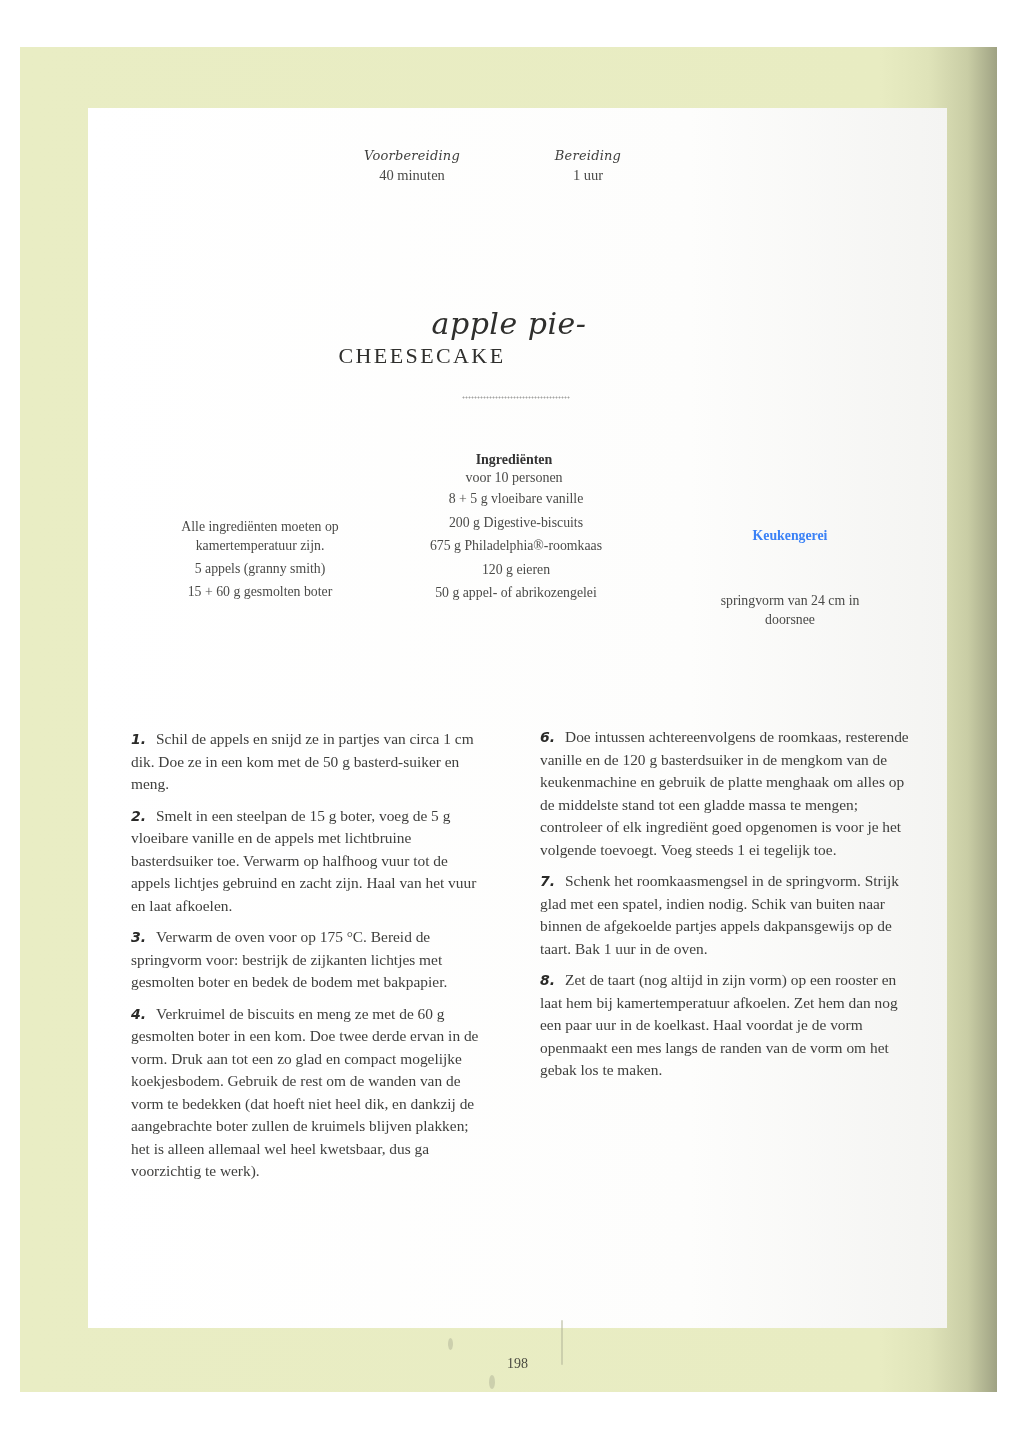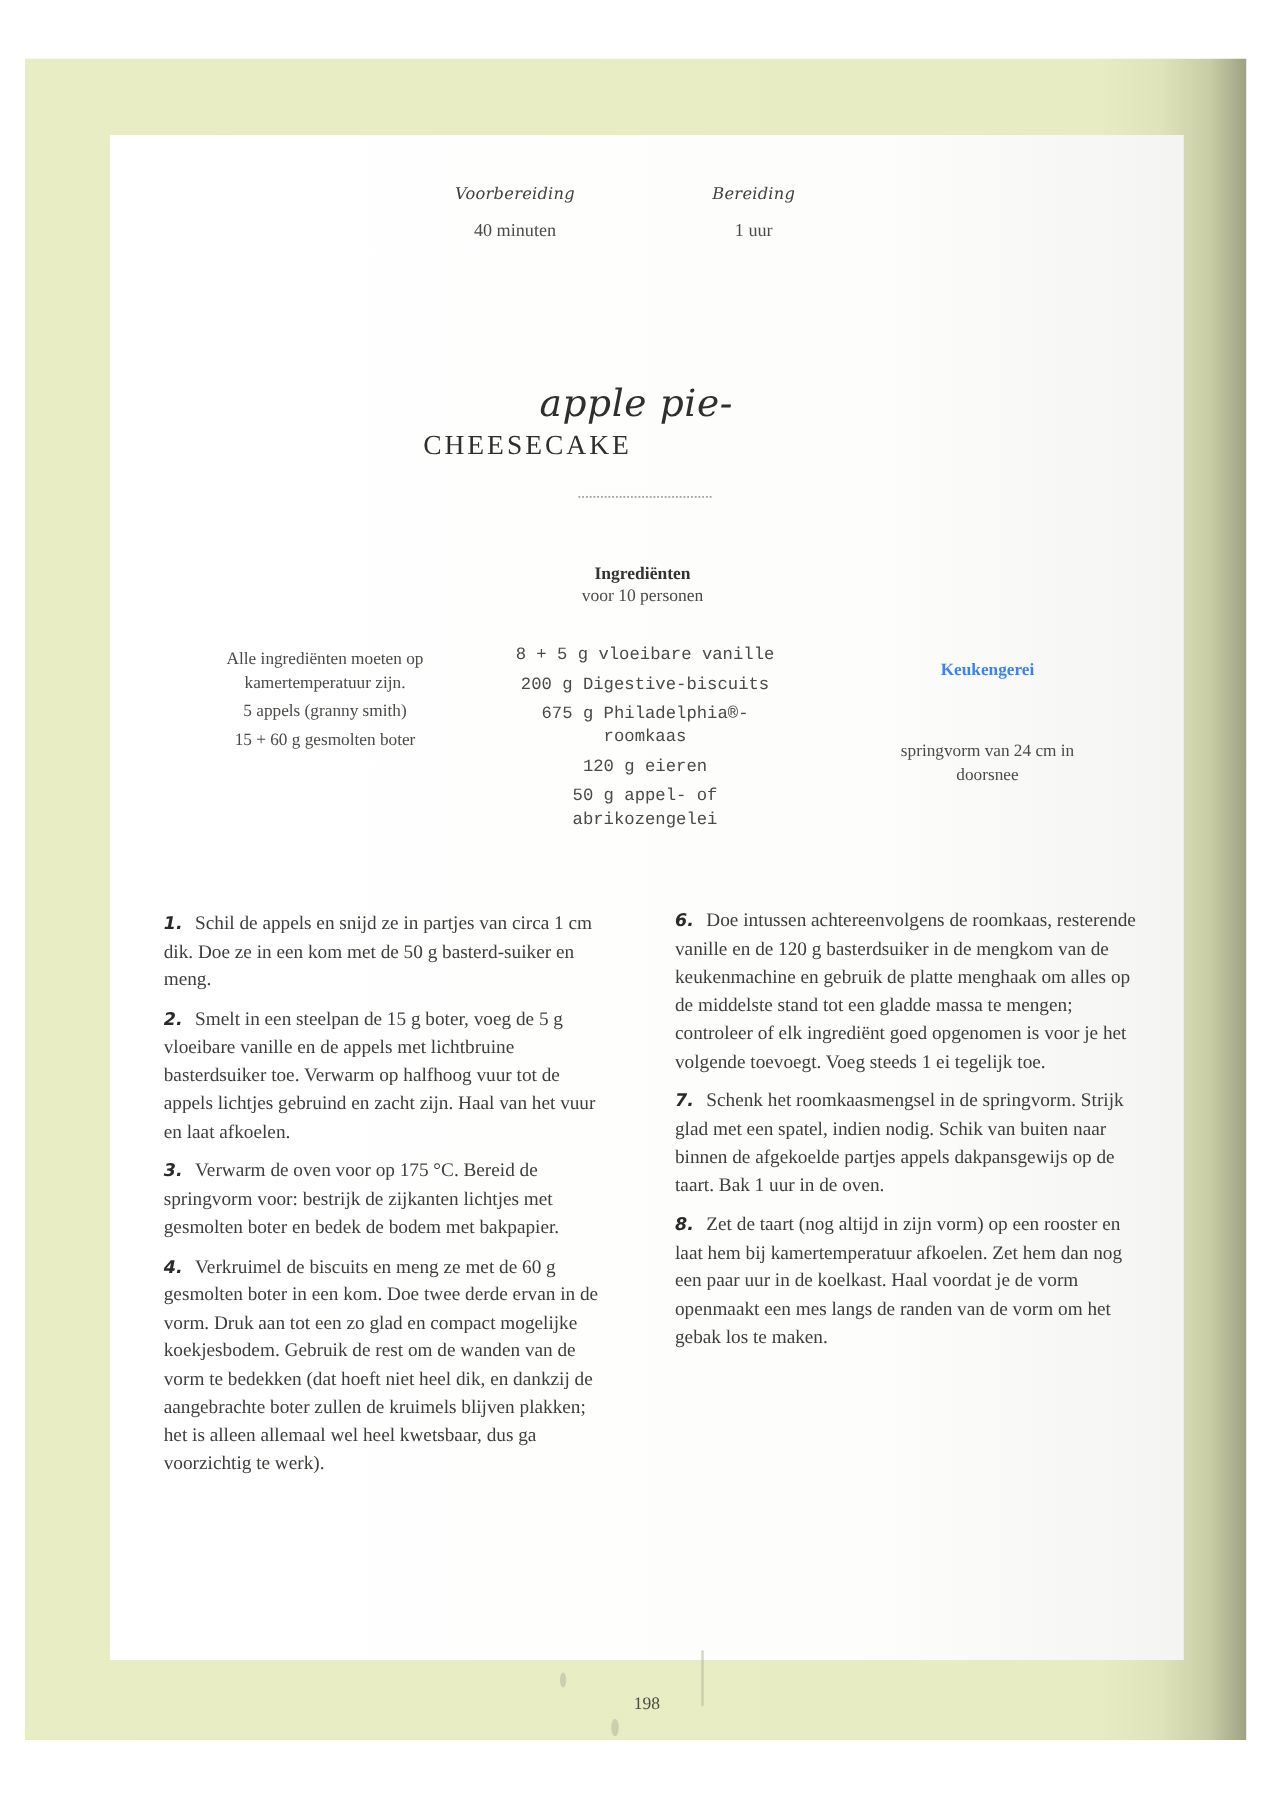--- a/index.html
+++ b/index.html
@@ -10,23 +10,23 @@
       position: absolute; left: 20px; top: 47px; width: 977px; height: 1345px;
       background: linear-gradient(to right, #e9edc4 0%, #e8ecc2 88%, #dfe3b9 93%, #c9cda5 97%, #9fa283 100%);
     }
     .panel {
       position: absolute; left: 88px; top: 108px; width: 859px; height: 1220px;
       background: linear-gradient(to right, #ffffff 0%, #fdfdfc 70%, #f4f4f2 100%);
     }
 
     .meta { position: absolute; top: 148px; text-align: center; width: 200px; }
     .meta-label { font-family: "DejaVu Serif", serif; font-style: italic; font-size: 13px; color: #3f3f3d; letter-spacing: 0.2px; }
-    .meta-value { font-family: "Liberation Serif", serif; font-size: 14.5px; color: #4a4a48; margin-top: 14px; }
+    .meta-value { font-family: "Liberation Serif", serif; font-size: 14.5px; color: #4a4a48; margin-top: 4px; }
     #meta-prep { left: 312px; }
-    #meta-cook { left: 503px; }
+    #meta-cook { left: 488px; }
 
     .title-script {
       position: absolute; top: 306px; left: 0; width: 1018px; text-align: center;
       font-family: "DejaVu Serif", serif; font-style: italic; font-size: 30px; color: #2f2f2d; letter-spacing: 0.5px;
     }
     .title-main {
       position: absolute; top: 343px; left: 0; width: 844px; text-align: center;
       font-family: "Liberation Serif", serif; font-size: 22px; color: #2f2f2d; letter-spacing: 2.4px; font-weight: normal;
     }
     .divider {
@@ -35,21 +35,21 @@
       background-size: 3px 3px;
     }
 
     .ingr-head { position: absolute; top: 452px; left: 414px; width: 200px; text-align: center; }
     .ingr-title { font-family: "Liberation Serif", serif; font-weight: bold; font-size: 14px; color: #333; }
     .ingr-sub { font-family: "Liberation Serif", serif; font-size: 14px; color: #4a4a48; margin-top: 2px; }
 
     .col { position: absolute; text-align: center; font-family: "Liberation Serif", serif; font-size: 13.8px; color: #4a4a48; line-height: 19px; }
     .col p { margin-bottom: 4px; }
     #col-left { left: 146px; top: 517px; width: 228px; }
-    #col-mid { left: 412px; top: 515px; width: 208px; font-family: Liberation Mono, monospace; }
+    #col-mid { left: 412px; top: 489px; width: 208px; }
     #col-mid p { margin-bottom: 4.5px; }
     #col-right { left: 695px; top: 514px; width: 190px; }
     .tools-title { font-weight: bold; color: #3b82f6; margin-bottom: 5px; margin-top: 12px; }
 
     .steps { position: absolute; font-family: "Liberation Serif", serif; font-size: 15.4px; color: #3e3e3c; line-height: 22.5px; }
     #steps-left { left: 131px; top: 728px; width: 360px; }
     #steps-right { left: 540px; top: 726px; width: 370px; }
     .step { margin-bottom: 9px; }
     .step-num { font-family: "DejaVu Sans", sans-serif; font-style: italic; font-weight: bold; font-size: 14px; color: #2a2a28; margin-right: 10px; }
 

